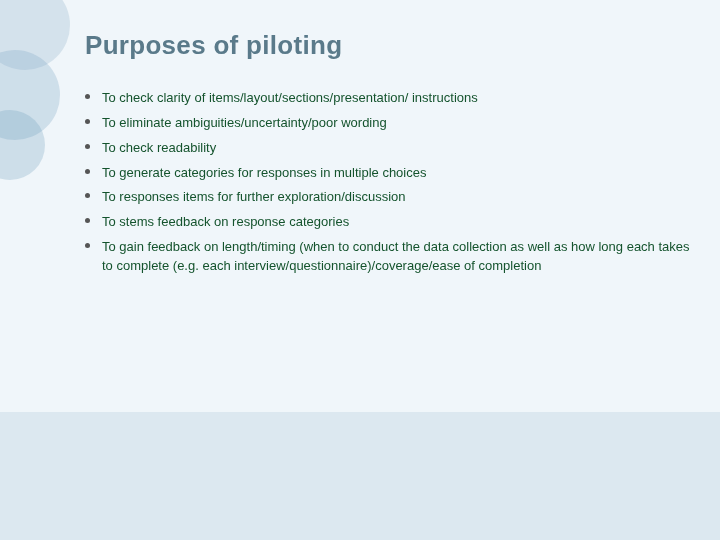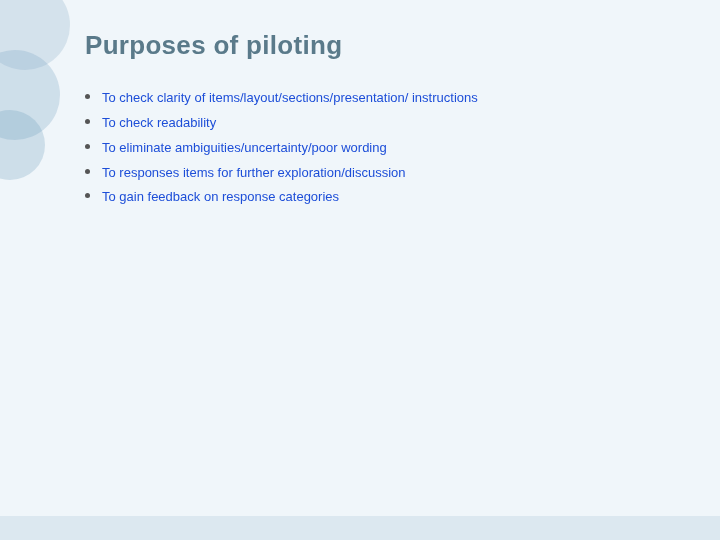--- a/index.html
+++ b/index.html
@@ -8,21 +8,21 @@
       width: 720px;
       height: 540px;
       overflow: hidden;
       font-family: Arial, Helvetica, sans-serif;
       background: #dce8f0;
       position: relative;
     }
 
     .slide {
       width: 720px;
-      height: 516px;
+      height: 412px;
       background: #f0f6fa;
       position: relative;
       overflow: hidden;
     }
 
     
     .deco {
       position: absolute;
       top: 0;
       left: 0;
@@ -79,21 +79,21 @@
     .bullet-list {
       list-style: none;
       padding: 0;
     }
 
     .bullet-list li {
       display: flex;
       align-items: flex-start;
       margin-bottom: 6px;
       font-size: 13px;
-      color: #1d4ed8;
+      color: #14532d;
       line-height: 1.45;
     }
 
     .bullet-dot {
       display: inline-block;
       width: 5px;
       height: 5px;
       border-radius: 50%;
       background: #555;
       margin-top: 5px;
@@ -119,29 +119,37 @@
   <div class="content">
     <h1 class="title">Purposes of  piloting</h1>
 
     <ul class="bullet-list" id="bullet-container">
     <li>
           <span class="bullet-dot"></span>
           <span class="bullet-text">To check clarity of items/layout/sections/presentation/ instructions</span>
         </li>
         <li>
           <span class="bullet-dot"></span>
+          <span class="bullet-text">To eliminate ambiguities/uncertainty/poor wording</span>
+        </li>
+        <li>
+          <span class="bullet-dot"></span>
           <span class="bullet-text">To check readability</span>
         </li>
         <li>
           <span class="bullet-dot"></span>
-          <span class="bullet-text">To eliminate ambiguities/uncertainty/poor wording</span>
+          <span class="bullet-text">To generate categories for responses in multiple choices</span>
         </li>
         <li>
           <span class="bullet-dot"></span>
           <span class="bullet-text">To responses items for further exploration/discussion</span>
         </li>
         <li>
           <span class="bullet-dot"></span>
-          <span class="bullet-text">To gain feedback on response categories</span>
+          <span class="bullet-text">To stems feedback on response categories</span>
+        </li>
+        <li>
+          <span class="bullet-dot"></span>
+          <span class="bullet-text">To gain feedback on length/timing (when to conduct the data collection as well as how long each takes to complete (e.g. each interview/questionnaire)/coverage/ease of completion</span>
         </li>
       </ul>
   </div>
 </div>
 
 </body></html>

